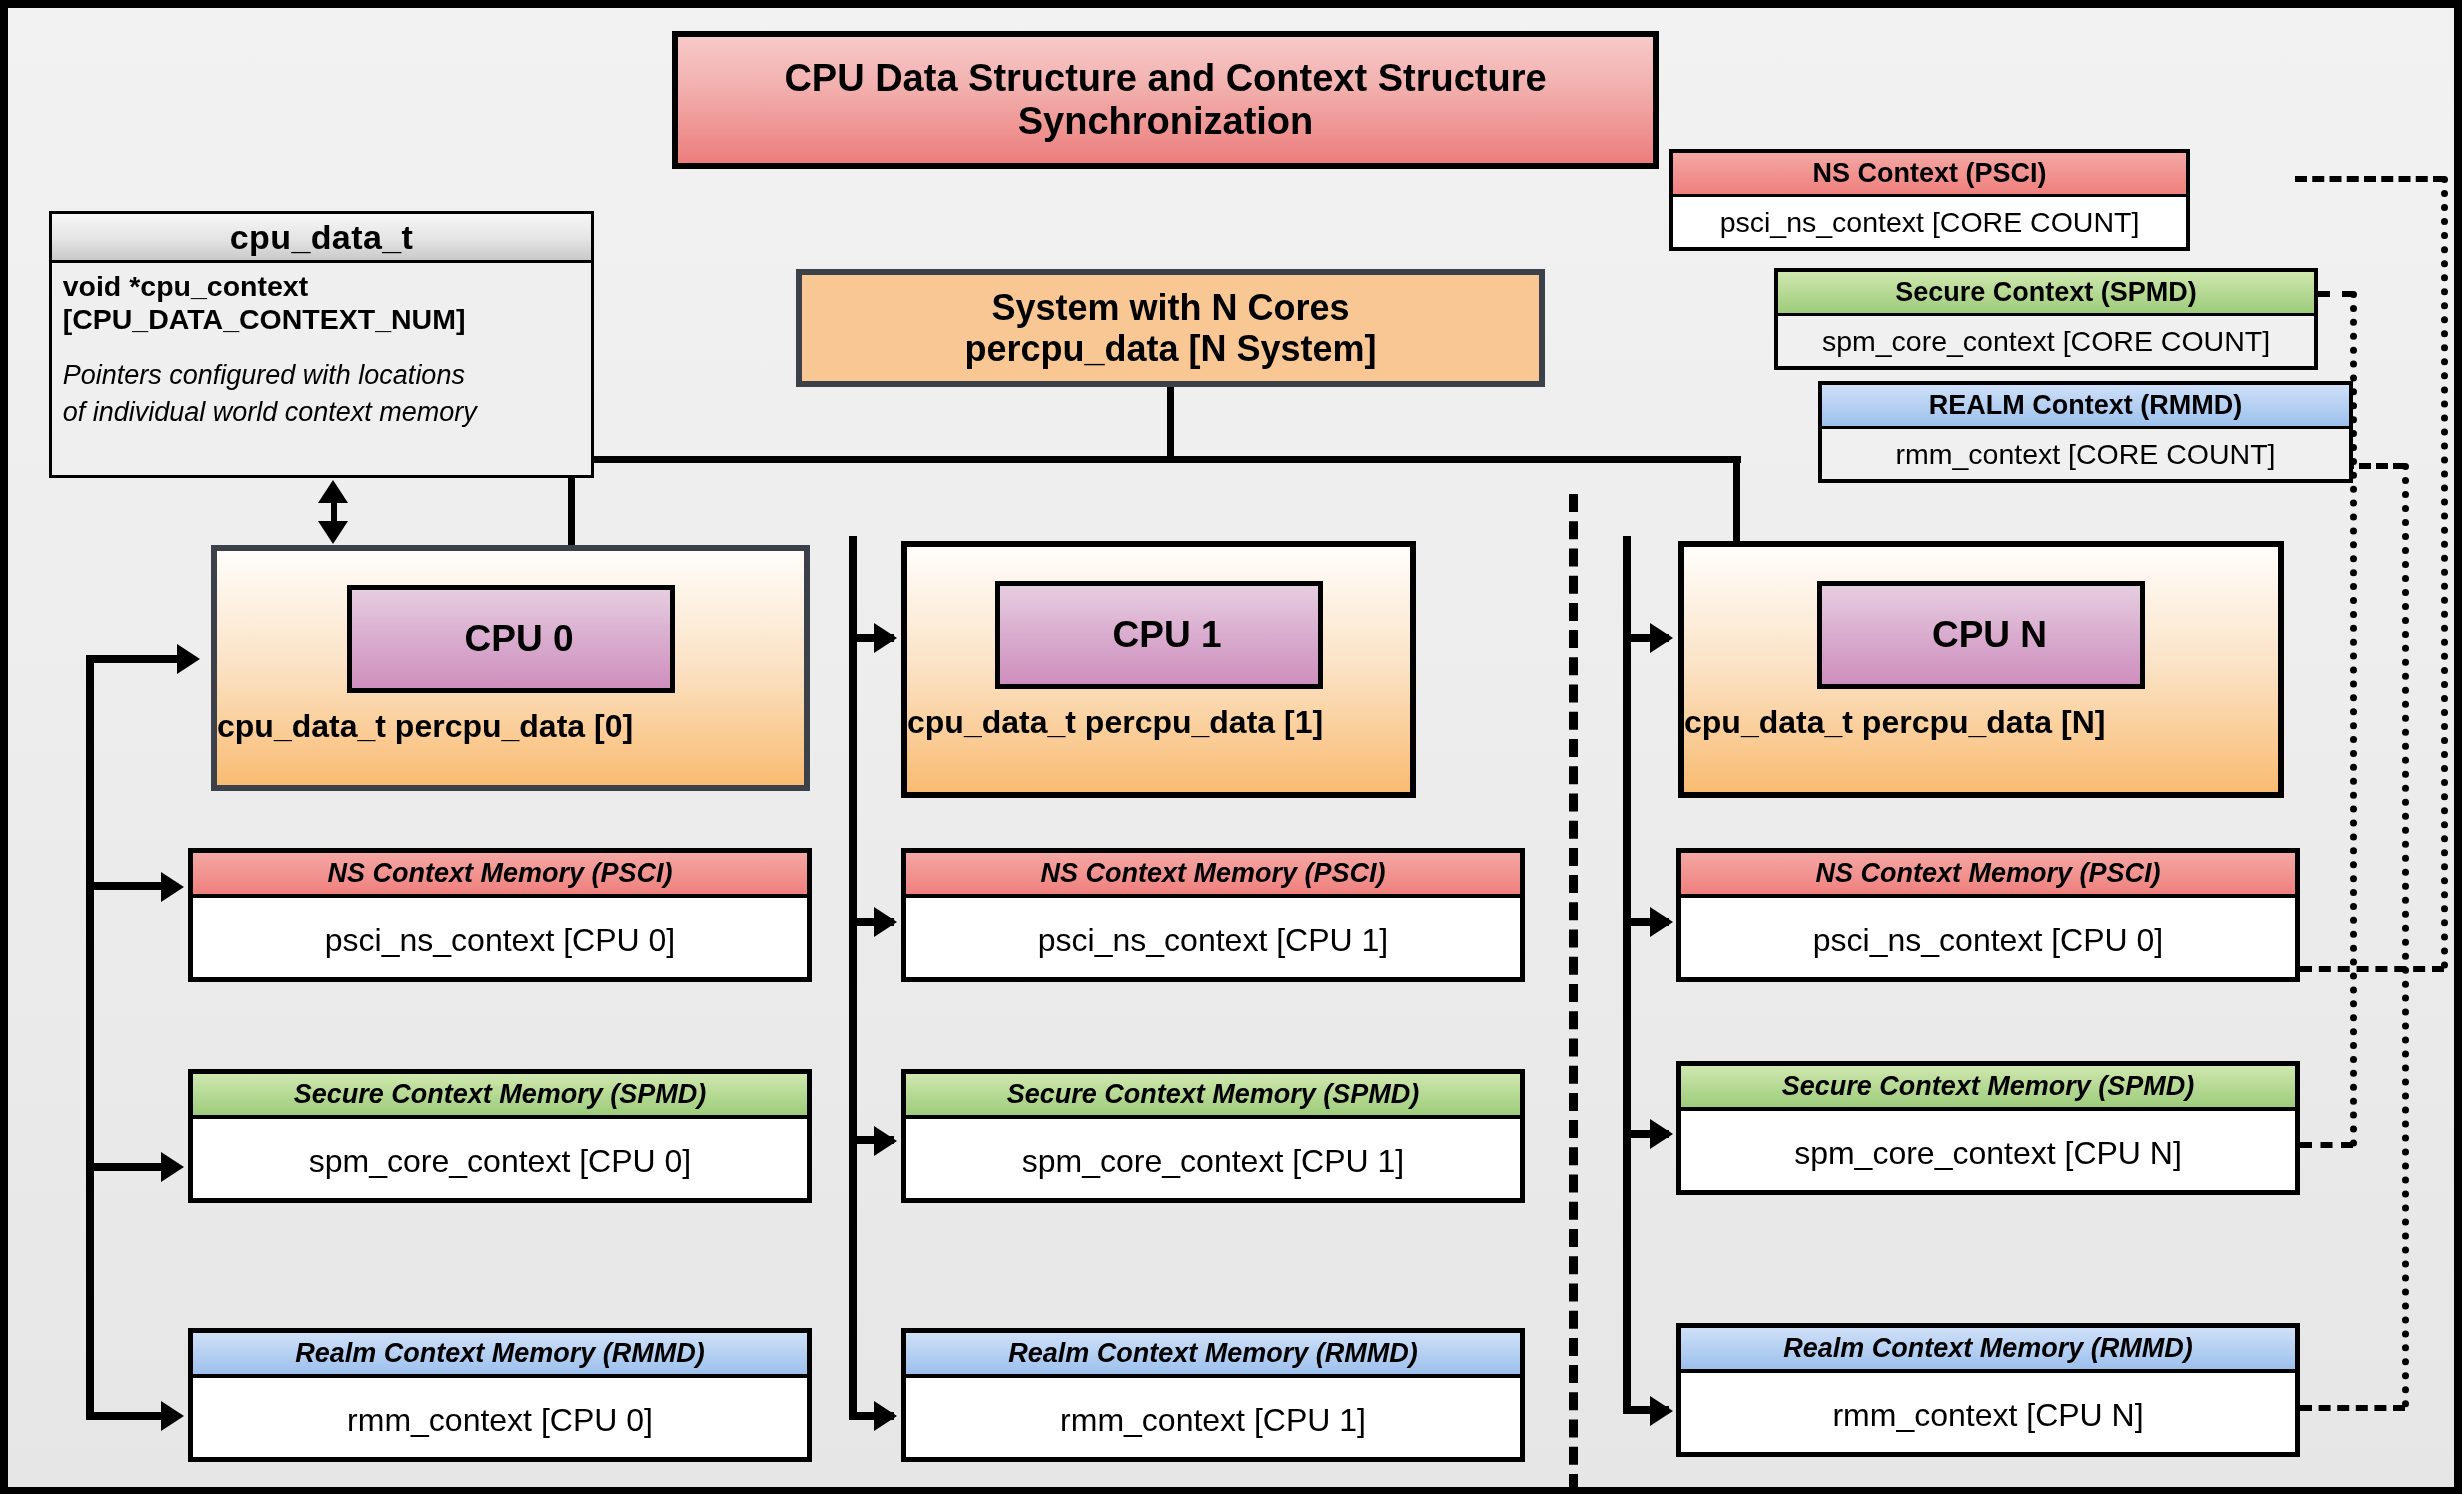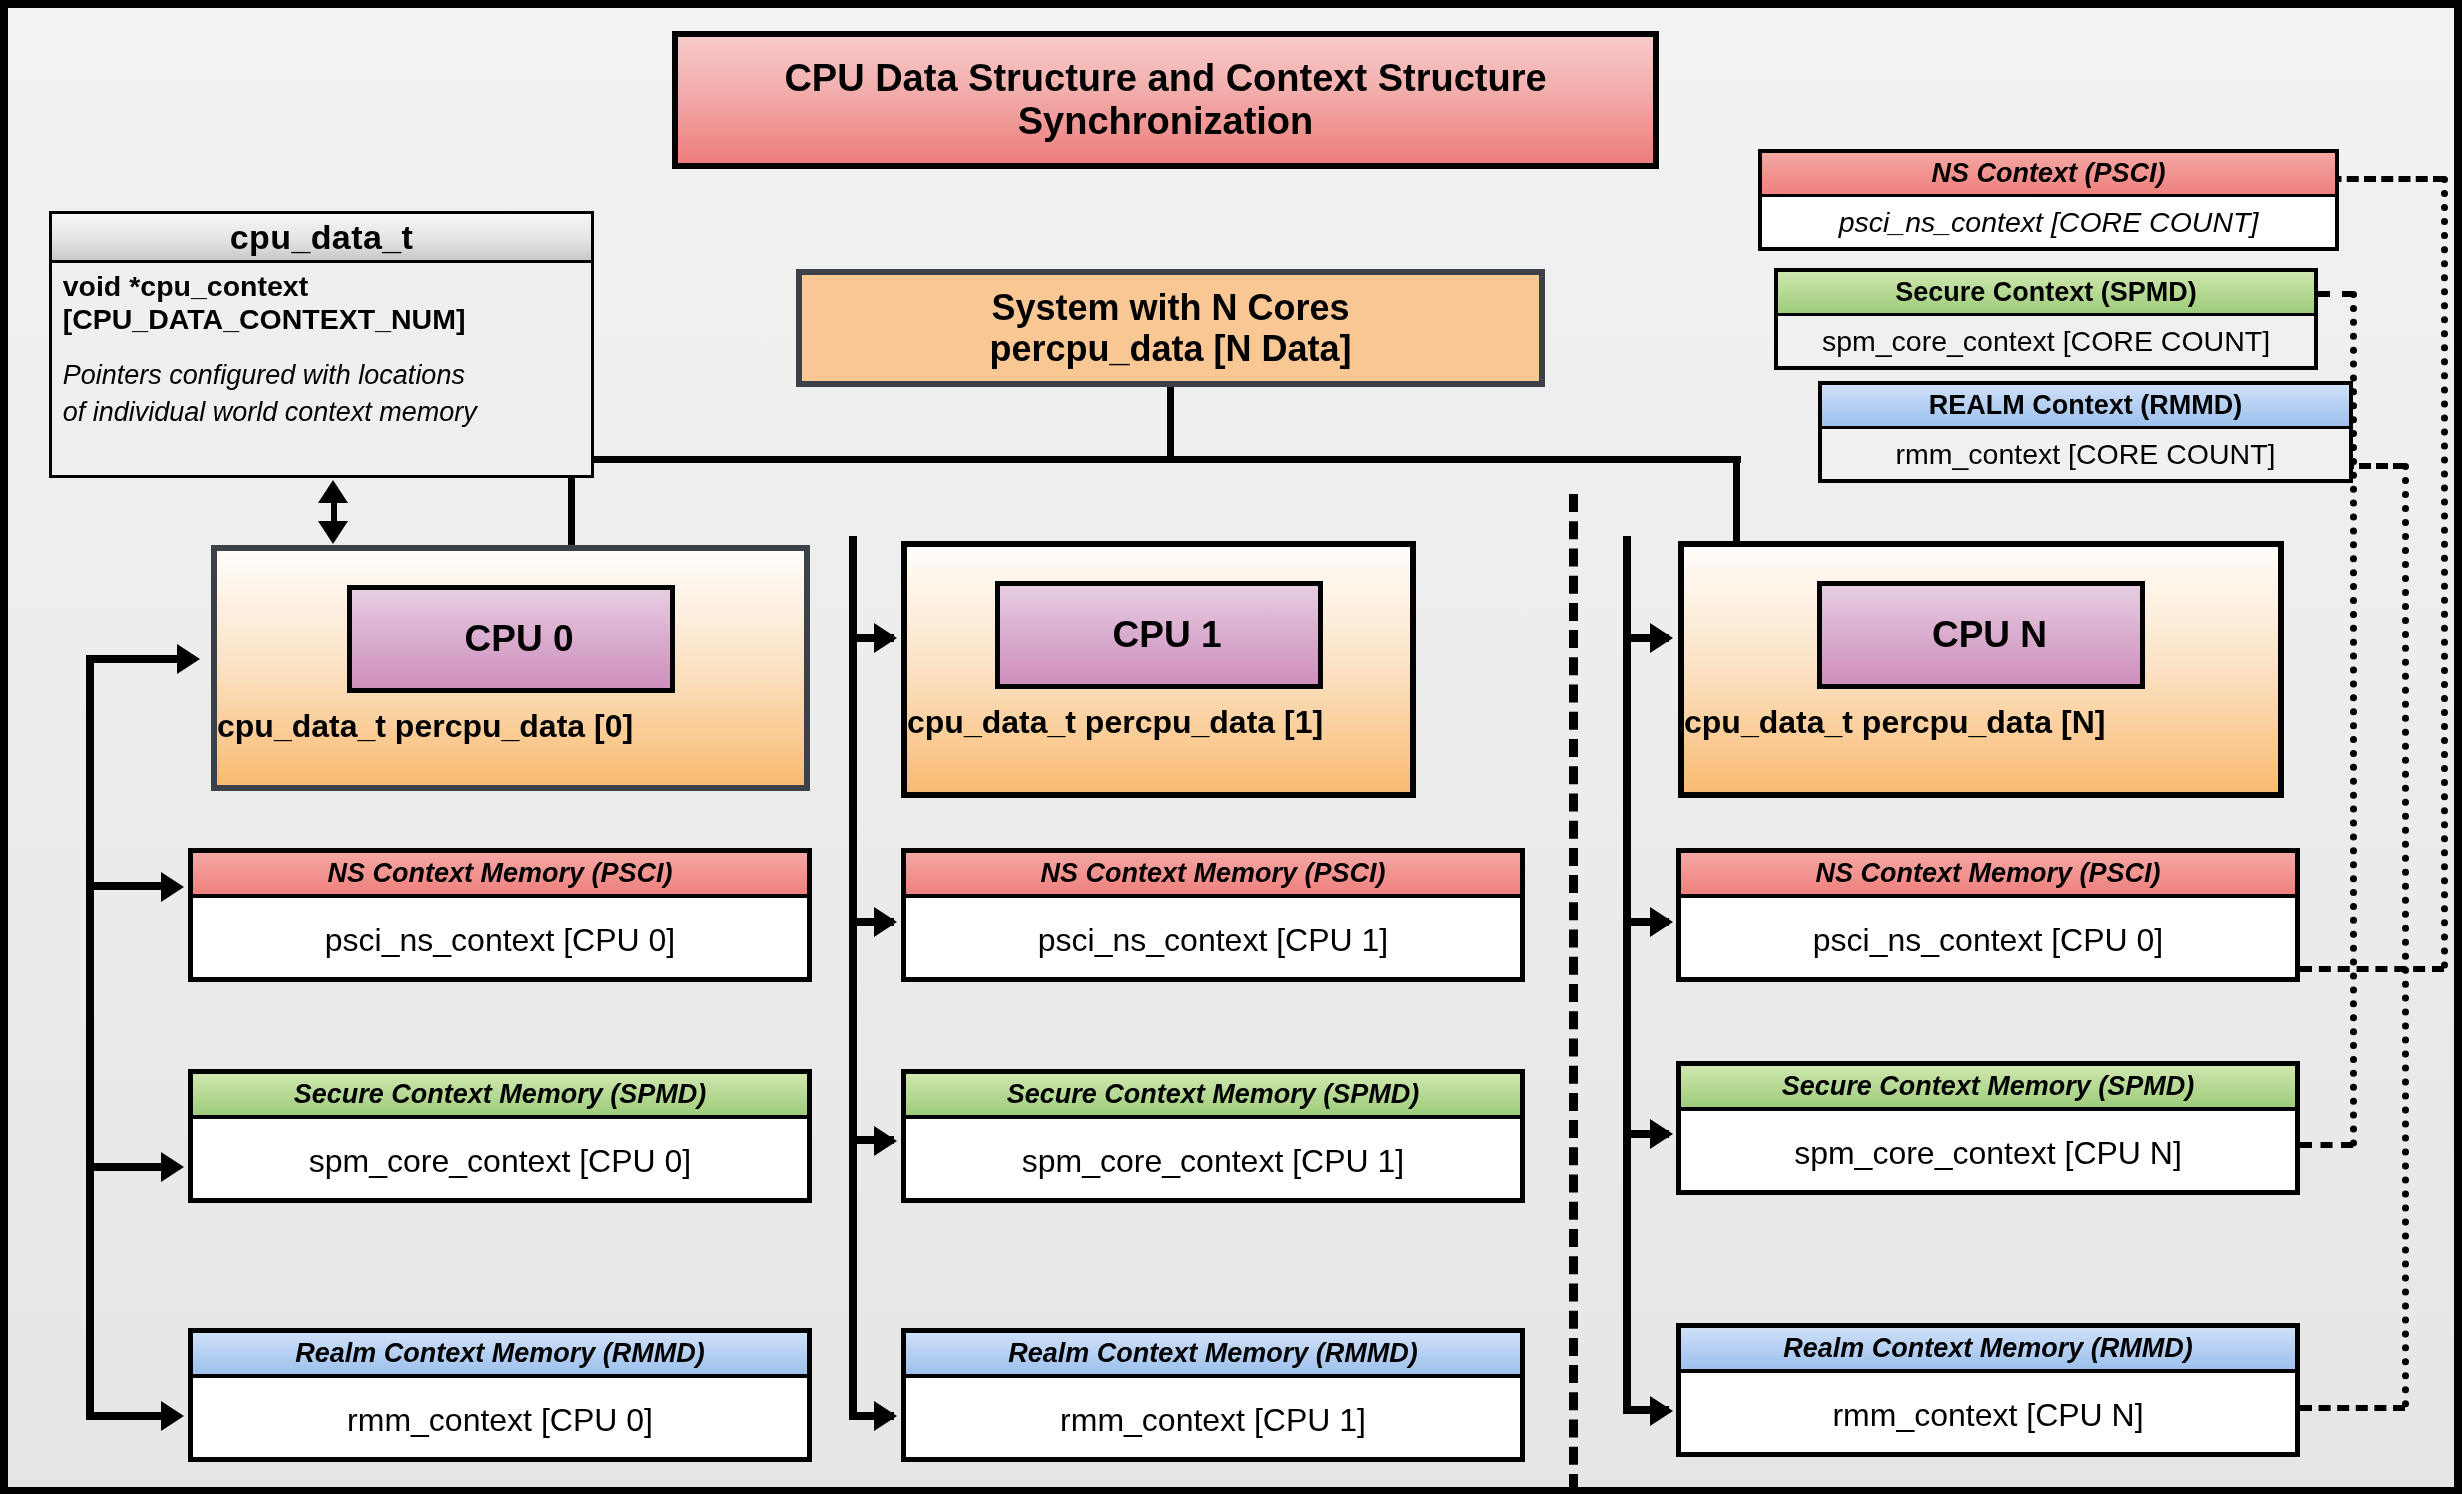--- a/index.html
+++ b/index.html
@@ -62,21 +62,21 @@
     font-size:27px;font-weight:bold;
   }
   .legend-body{
     height:50px;display:flex;align-items:center;justify-content:center;
     font-size:28.5px;white-space:nowrap;
   }
   .hd-ns{background:linear-gradient(180deg,#f4a7a4 0%,#ef807d 100%);}
   .hd-sec{background:linear-gradient(180deg,#cfe7ae 0%,#9dcc7b 100%);}
   .hd-rlm{background:linear-gradient(180deg,#cfe0f8 0%,#9cc0ec 100%);}
 
-  .lg-ns{left:1750px;top:141px;width:581px;font-style:italic;}
+  .lg-ns{left:1661px;top:141px;width:521px;}
   .lg-ns .legend-body{background:#fff;}
   .lg-sec{left:1766px;top:260px;width:544px;}
   .lg-rlm{left:1782px;top:373px;width:535px;margin-left:28px;}
 
   
   .cpu-block{
     border:6.2px solid #3c4049;
     background:linear-gradient(180deg,#fffdfb 0%,#fbe3c6 48%,#f9bb72 100%);
   }
   .cpu-block.plain{border:6.2px solid #000;}
@@ -145,21 +145,21 @@
       <div class="uml-note" style="margin-top:4px">of individual world context memory</div>
     </div>
   </div>
 
   <div class="arrow-u" style="left:310px;top:472px;"></div>
   <div class="dash-v" style="left:323px;top:492px;height:23px;"></div>
   <div class="arrow-d" style="left:310px;top:513px;"></div>
 
   <div class="node system-box">
     <div>System with N Cores</div>
-    <div>percpu_data [N Data]</div>
+    <div>percpu_data [N System]</div>
   </div>
   <div class="ln" style="left:1159px;top:379px;width:7.1px;height:76px;"></div>
   <div class="ln" style="left:560px;top:448px;width:1173px;height:7.1px;"></div>
   <div class="ln" style="left:560px;top:448px;width:7.1px;height:94px;"></div>
   <div class="ln" style="left:1725px;top:448px;width:7.1px;height:89px;"></div>
 
   <div class="node legend lg-ns">
     <div class="legend-head hd-ns">NS Context  (PSCI)</div>
     <div class="legend-body">psci_ns_context [CORE COUNT]</div>
   </div>

